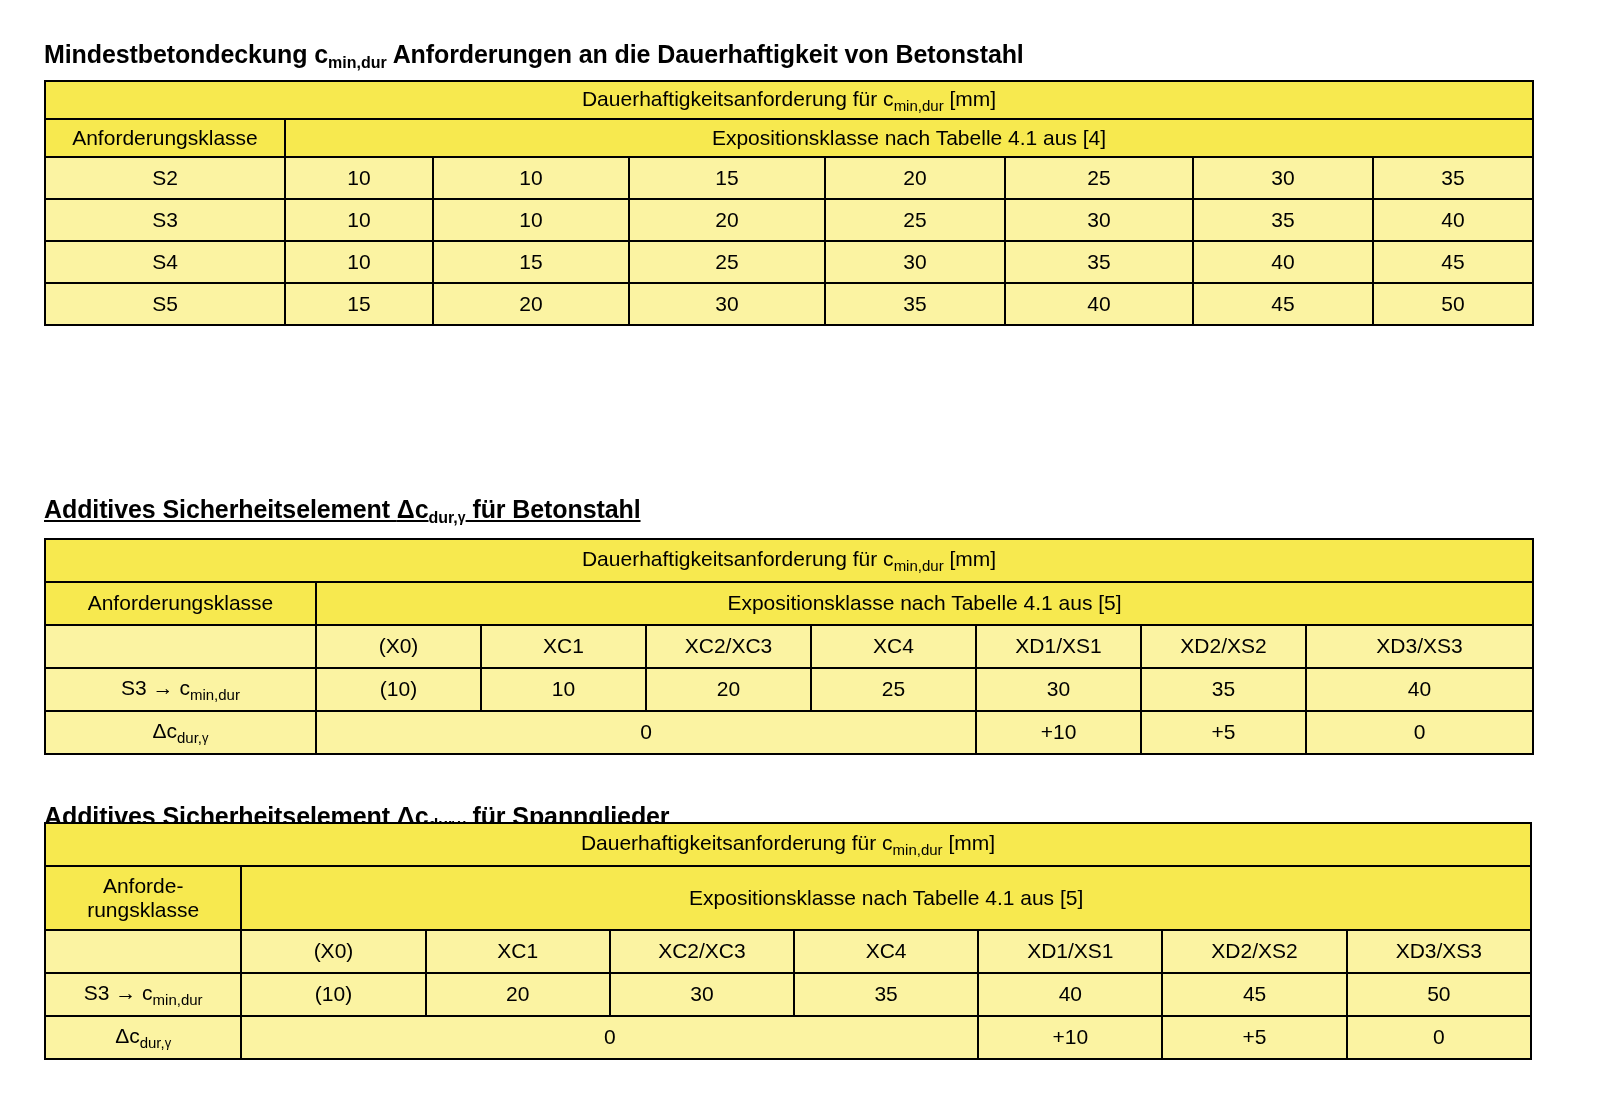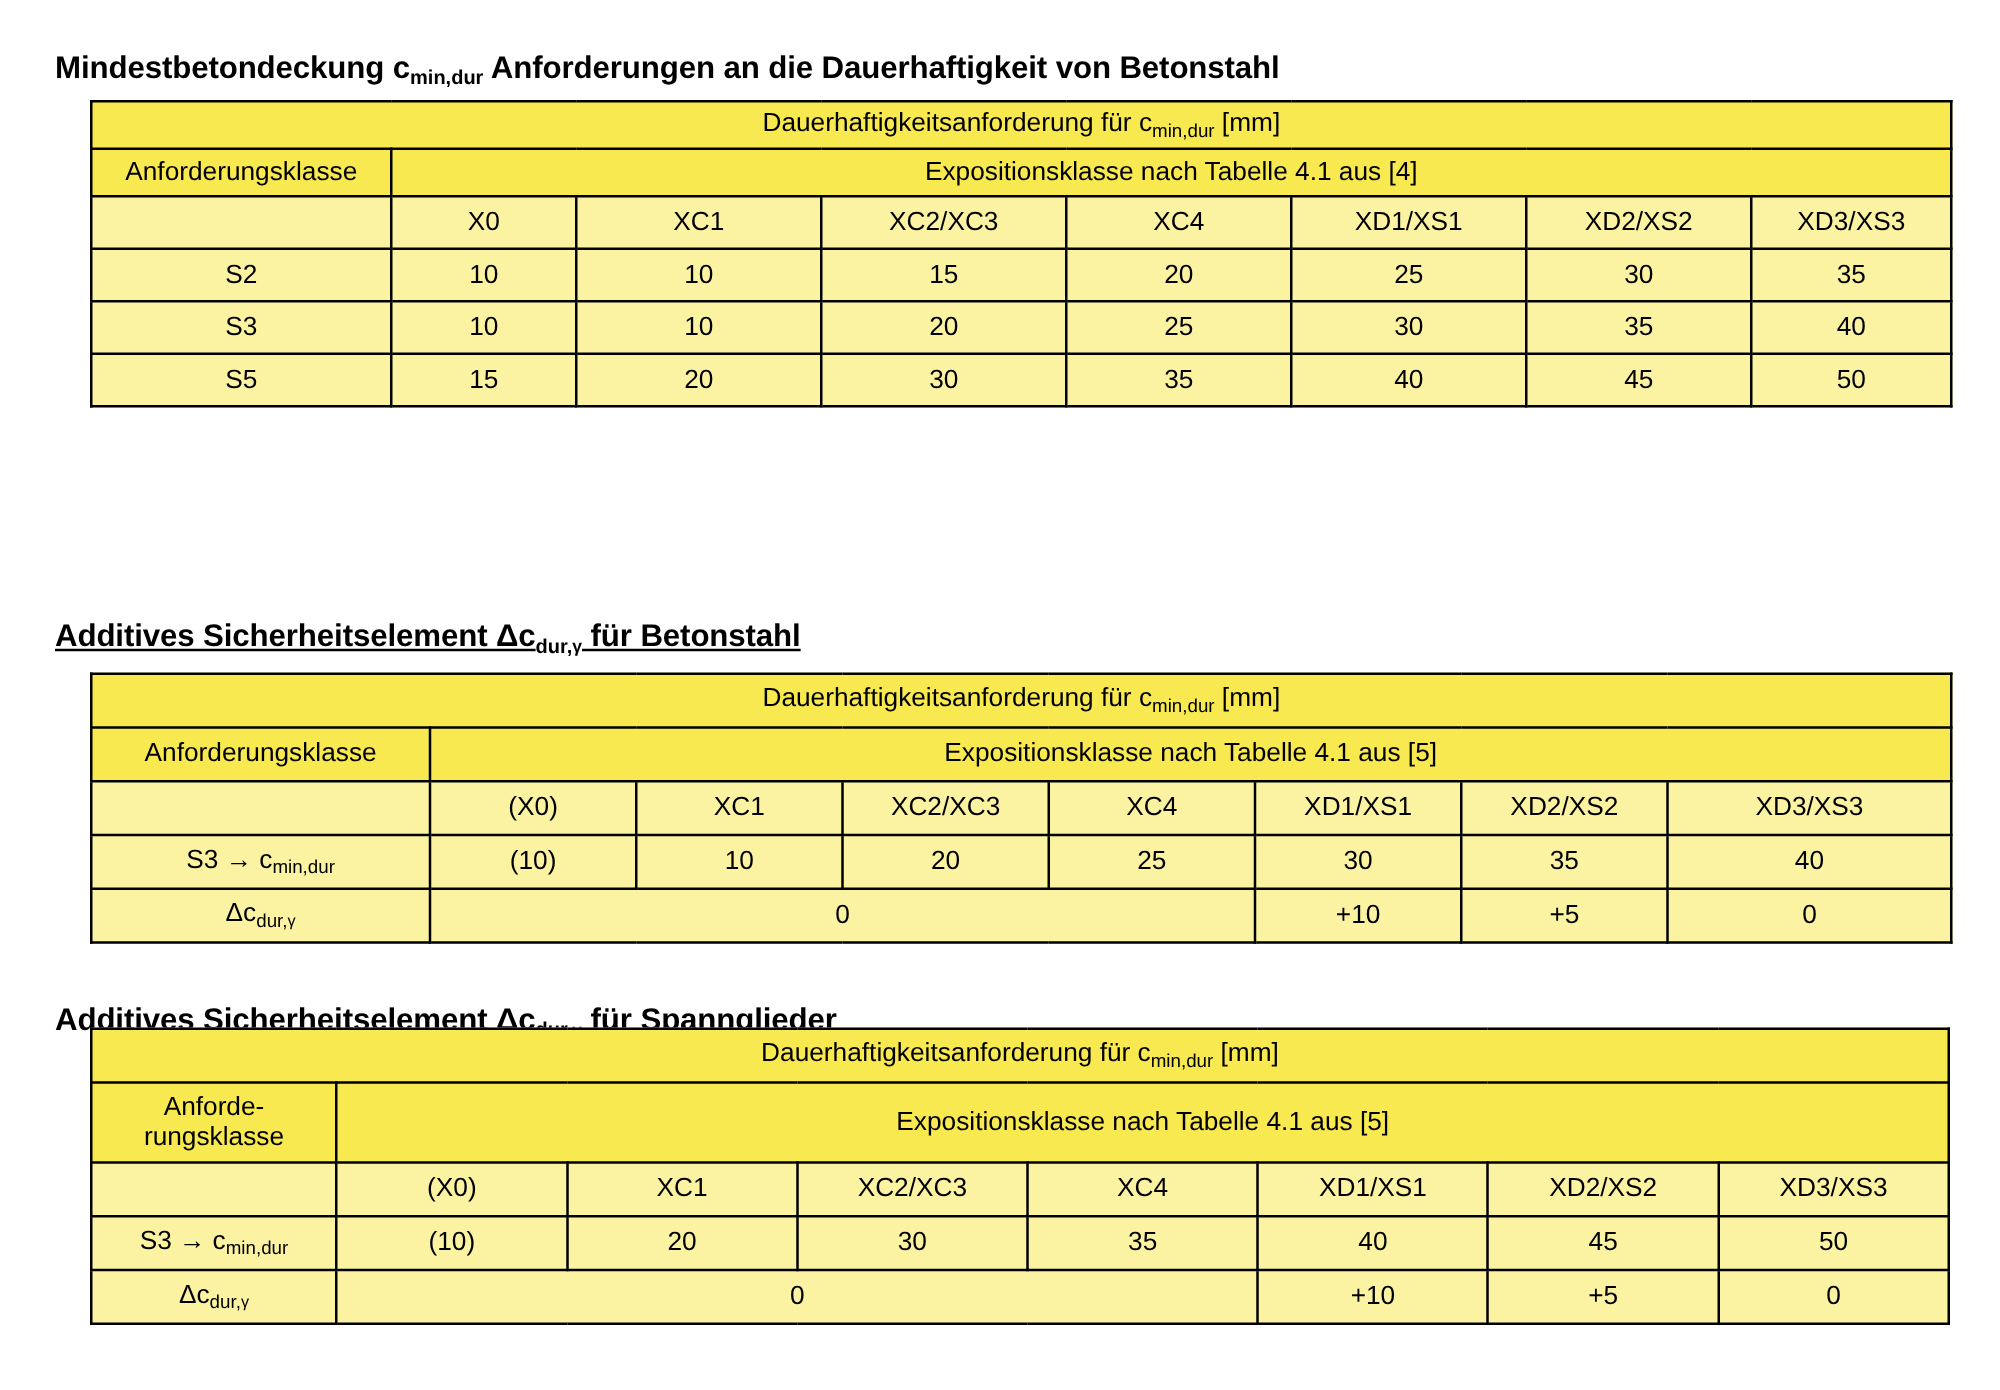--- a/index.html
+++ b/index.html
@@ -41,21 +41,20 @@
     font-size: 14px;
   }
 
   
   table.tbl {
     position: absolute;
     border-collapse: collapse;
     table-layout: fixed;
     font-size: 21px;
     background: #fbf391;
-    margin-left: 28px;
   }
   table.tbl td {
     border: 2px solid #000000;
     padding: 0;
     text-align: center;
     vertical-align: middle;
     background: #fbf3a2;
     font-weight: normal;
     line-height: 1.15;
   }
@@ -117,48 +116,48 @@
     </colgroup>
     <tbody>
       <tr class="band-row">
         <td class="band r-title" colspan="8"><span>Dauerhaftigkeitsanforderung für c</span><span class="sub">min,dur</span><span> [mm]</span></td>
       </tr>
       <tr class="band-row">
         <td class="band">Anforderungsklasse</td>
         <td class="band r-expo" colspan="7">Expositionsklasse nach Tabelle 4.1 aus [4]</td>
       </tr>
       <tr>
-        <td></td>
-        <td>X0</td>
-        <td>XC1</td>
-        <td>XC2/XC3</td>
-        <td>XC4</td>
-        <td>XD1/XS1</td>
-        <td>XD2/XS2</td>
-        <td>XD3/XS3</td>
-      </tr>
-      <tr>
         <td>S2</td>
         <td>10</td>
         <td>10</td>
         <td>15</td>
         <td>20</td>
         <td>25</td>
         <td>30</td>
         <td>35</td>
       </tr>
       <tr>
         <td>S3</td>
         <td>10</td>
         <td>10</td>
         <td>20</td>
         <td>25</td>
         <td>30</td>
         <td>35</td>
         <td>40</td>
+      </tr>
+      <tr>
+        <td>S4</td>
+        <td>10</td>
+        <td>15</td>
+        <td>25</td>
+        <td>30</td>
+        <td>35</td>
+        <td>40</td>
+        <td>45</td>
       </tr>
       <tr>
         <td>S5</td>
         <td>15</td>
         <td>20</td>
         <td>30</td>
         <td>35</td>
         <td>40</td>
         <td>45</td>
         <td>50</td>

